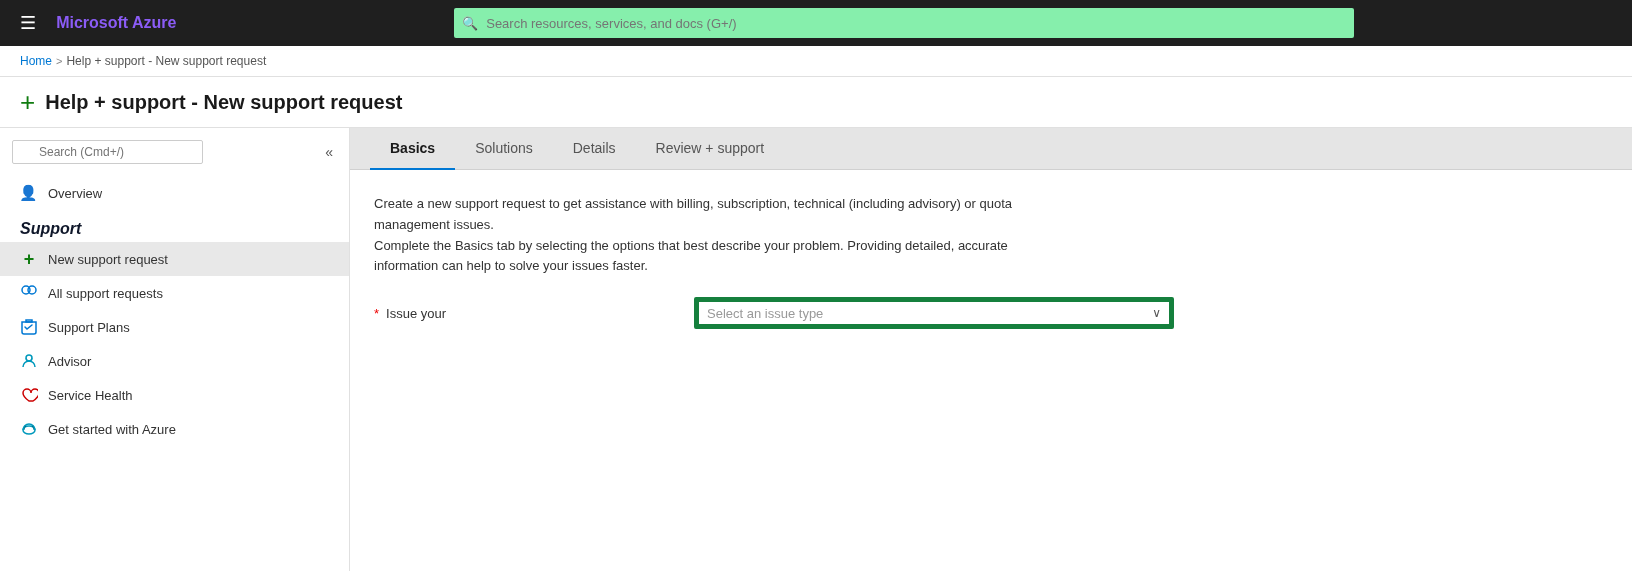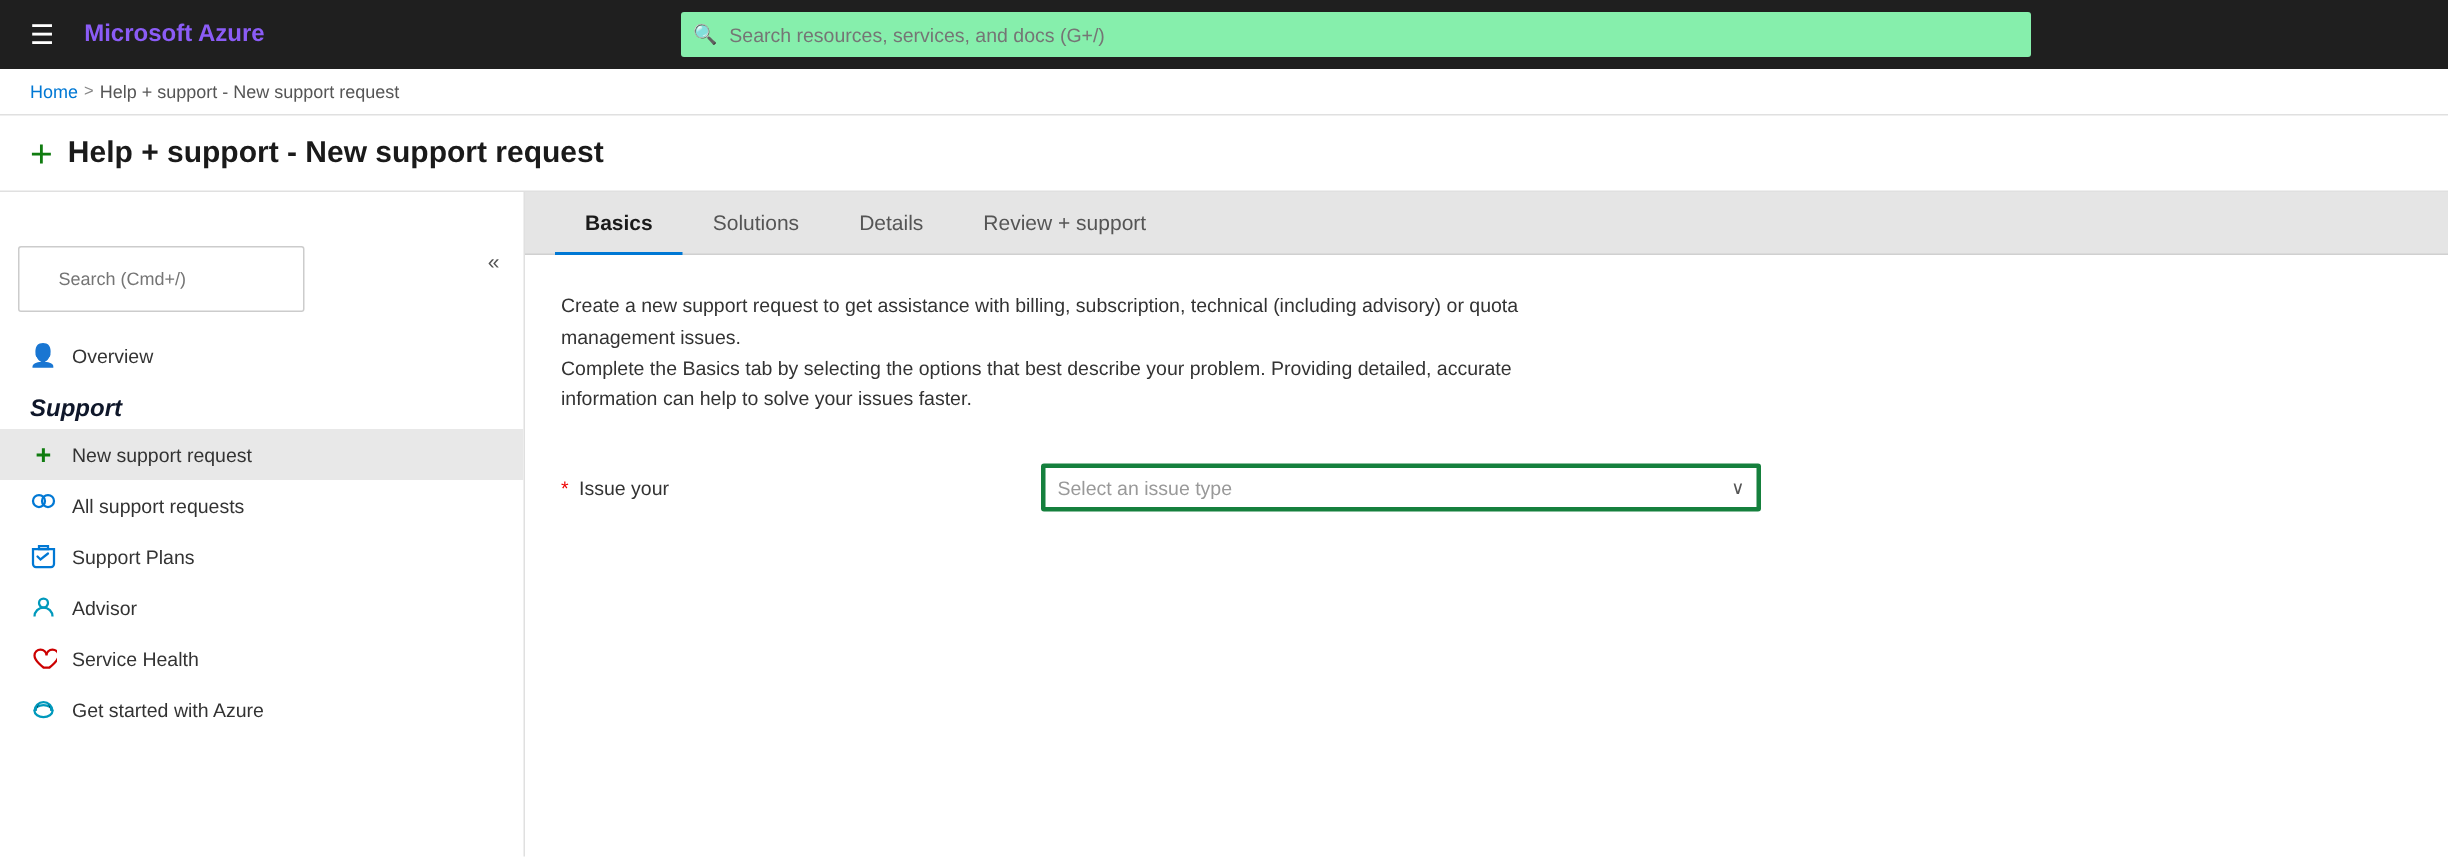--- a/index.html
+++ b/index.html
@@ -109,29 +109,28 @@
       overflow-y: auto;
     }
     .sidebar-search-row {
       display: flex;
       align-items: center;
       padding: 0 12px 12px 12px;
       gap: 6px;
     }
     .sidebar-search {
       flex: 1;
-      height: 44px;
+      height: 24px;
       border: 1px solid #ccc;
       border-radius: 2px;
       padding: 0 8px 0 26px;
       font-size: 12px;
       outline: none;
       color: #666;
       position: relative;
-      margin-top: 24px;
     }
     .sidebar-search-wrap {
       flex: 1;
       position: relative;
     }
     .sidebar-search-icon {
       position: absolute;
       left: 8px;
       top: 50%;
       transform: translateY(-50%);
@@ -208,21 +207,21 @@
     }
 
     
     .form-content {
       padding: 24px 24px;
     }
     .form-description {
       font-size: 13px;
       color: #333;
       line-height: 1.6;
-      margin-bottom: 32px;
+      margin-bottom: 20px;
       max-width: 820px;
     }
 
     
     .form-field {
       display: flex;
       align-items: center;
       gap: 0;
       margin-bottom: 16px;
     }
@@ -241,21 +240,21 @@
       font-size: 13px;
       color: #333;
     }
     .field-control {
       flex: 1;
       max-width: 480px;
     }
     .select-dropdown {
       width: 100%;
       height: 32px;
-      border: 3px solid #15803d;
+      border: 5px solid #15803d;
       border-radius: 2px;
       background: #fff;
       padding: 0 8px;
       font-size: 13px;
       color: #999;
       display: flex;
       align-items: center;
       justify-content: space-between;
       cursor: pointer;
     }

